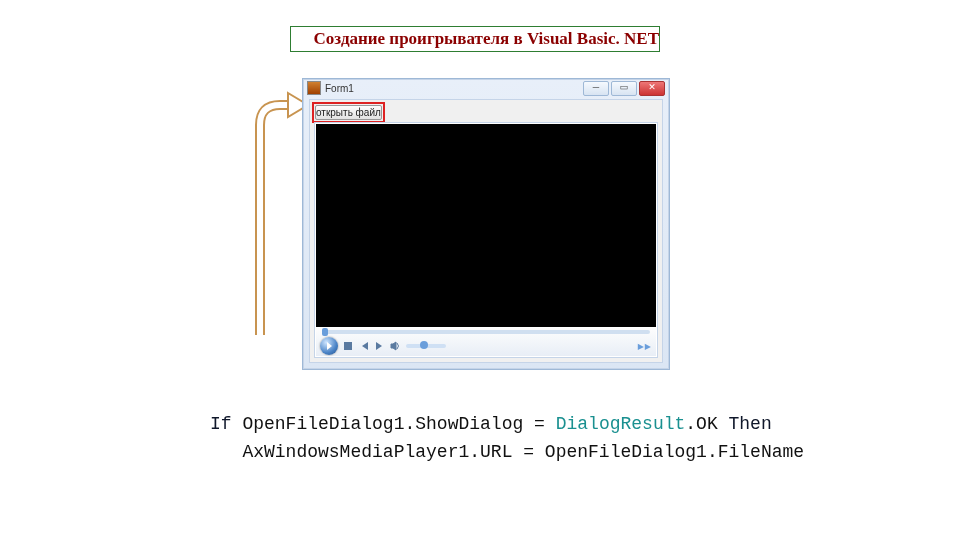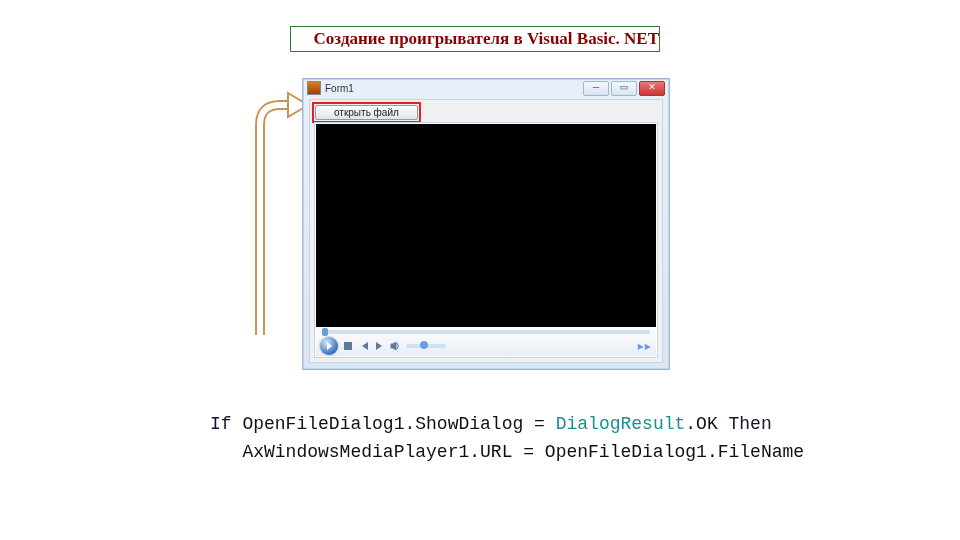--- a/index.html
+++ b/index.html
@@ -96,21 +96,21 @@
 .open-btn-frame {
   position: absolute;
   left: 2px;
   top: 2px;
   border: 2px solid #d22;
   padding: 1px;
 }
 .open-btn {
   font-family: Tahoma, sans-serif;
   font-size: 10px;
-  padding: 1px 18px;
+  padding: 1px 0;
   background: linear-gradient(#fdfdfd, #e3e3e3);
   border: 1px solid #999;
   border-radius: 2px;
   color: #222;
 }
 .player {
   position: absolute;
   left: 4px;
   top: 22px;
   right: 4px;

